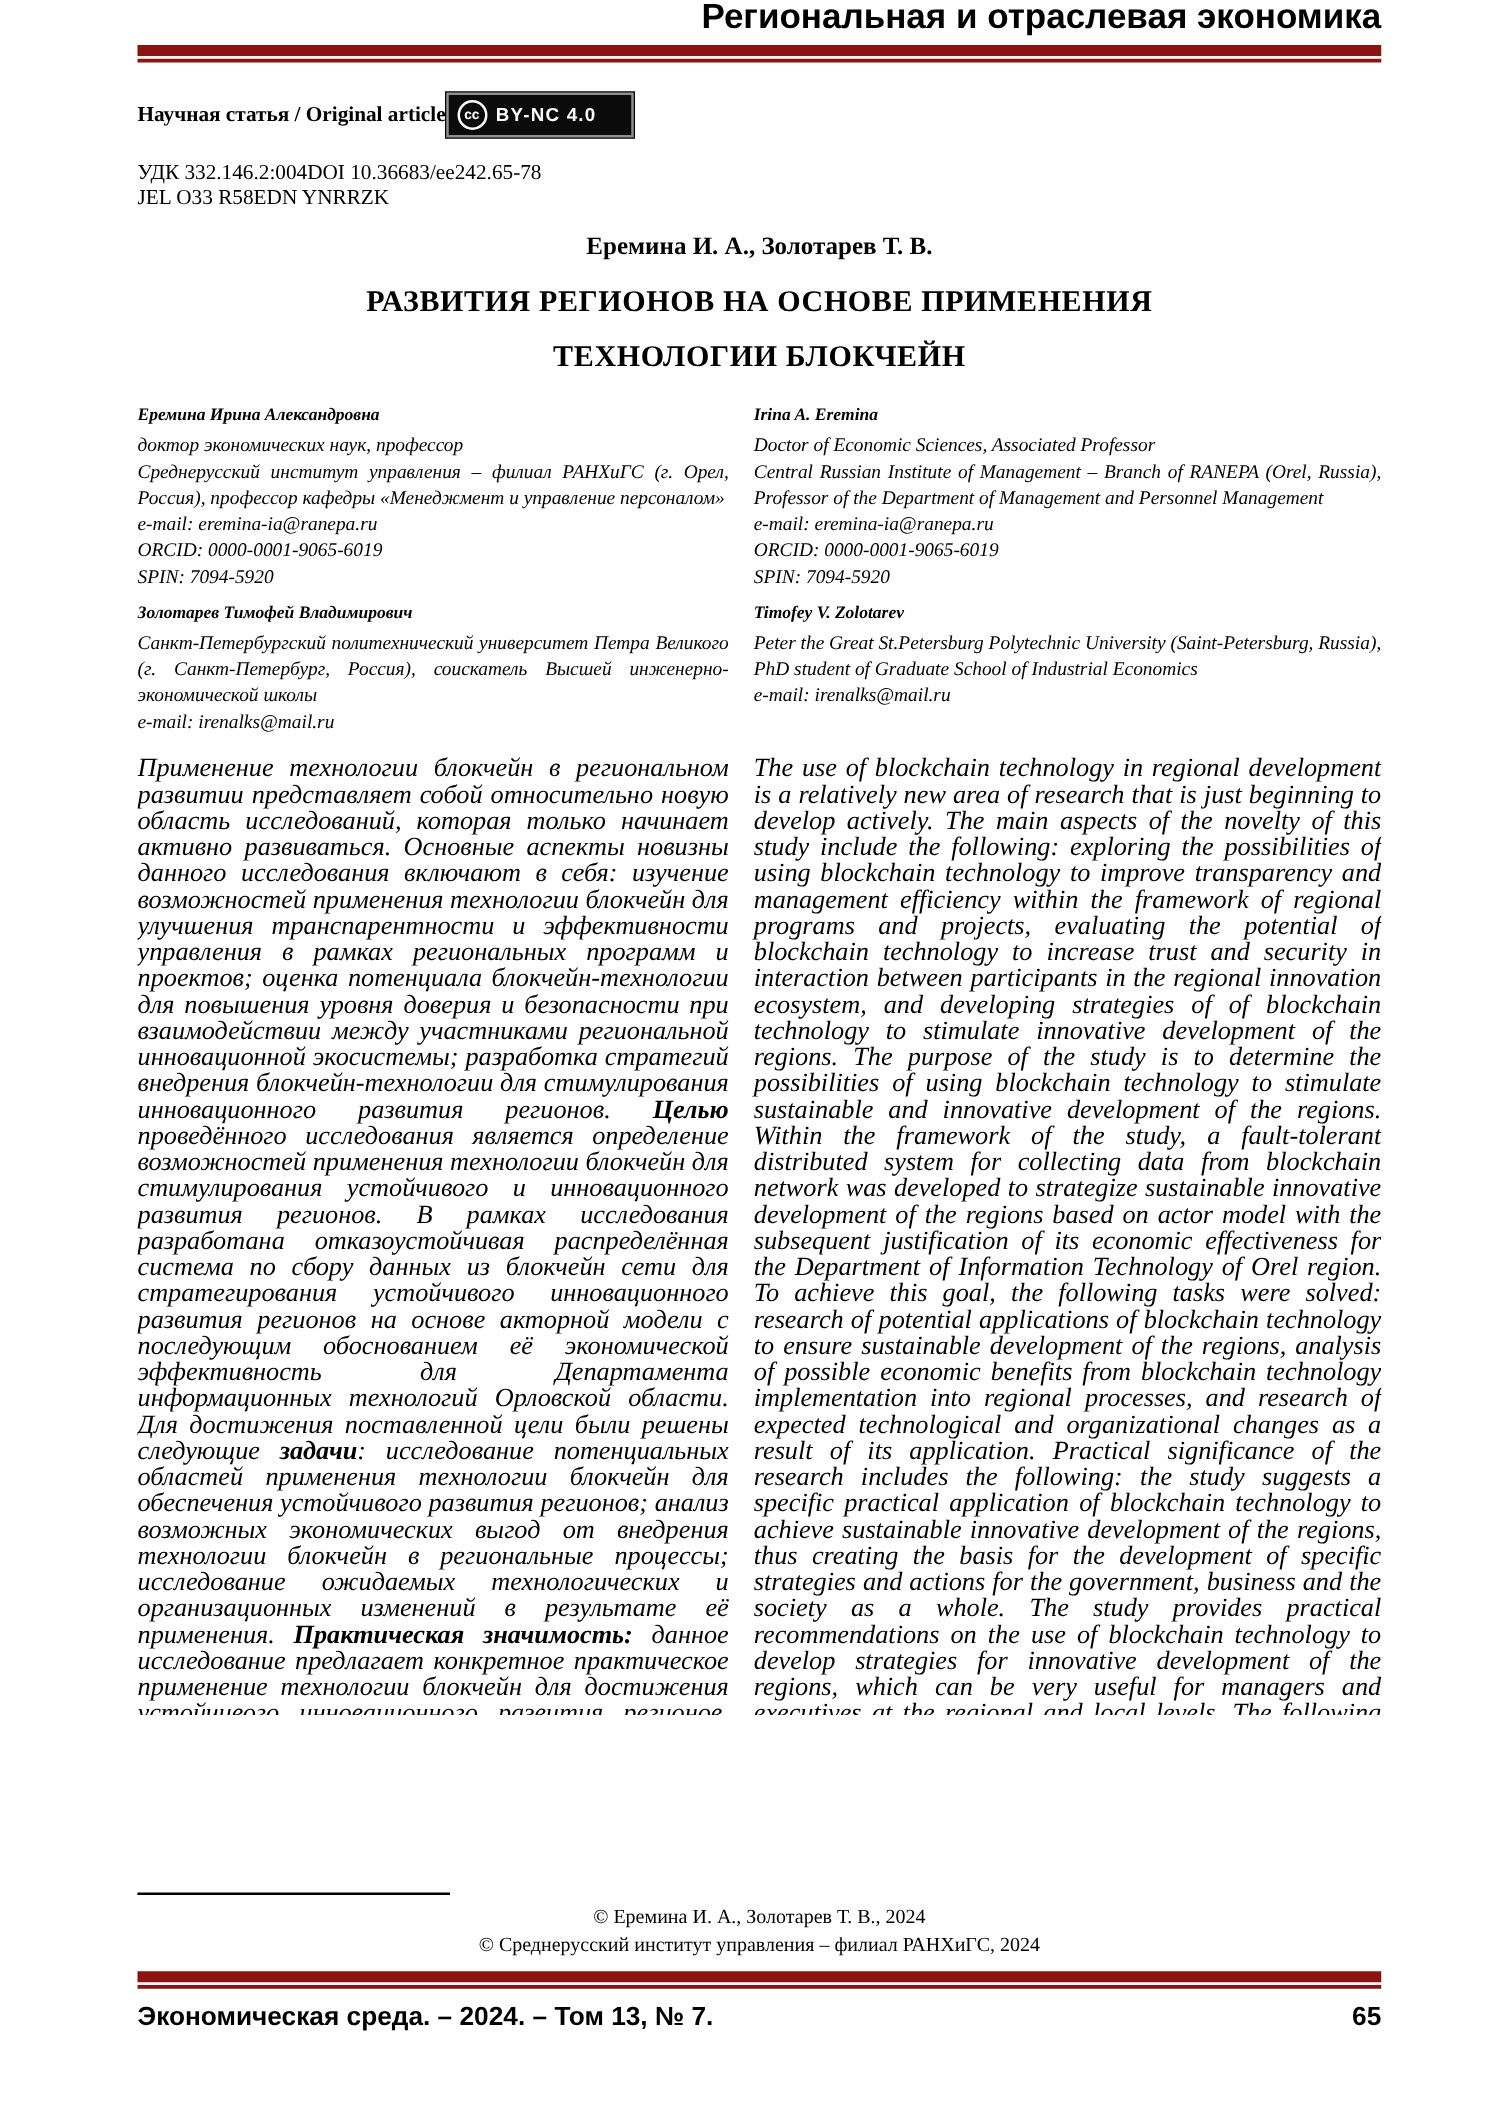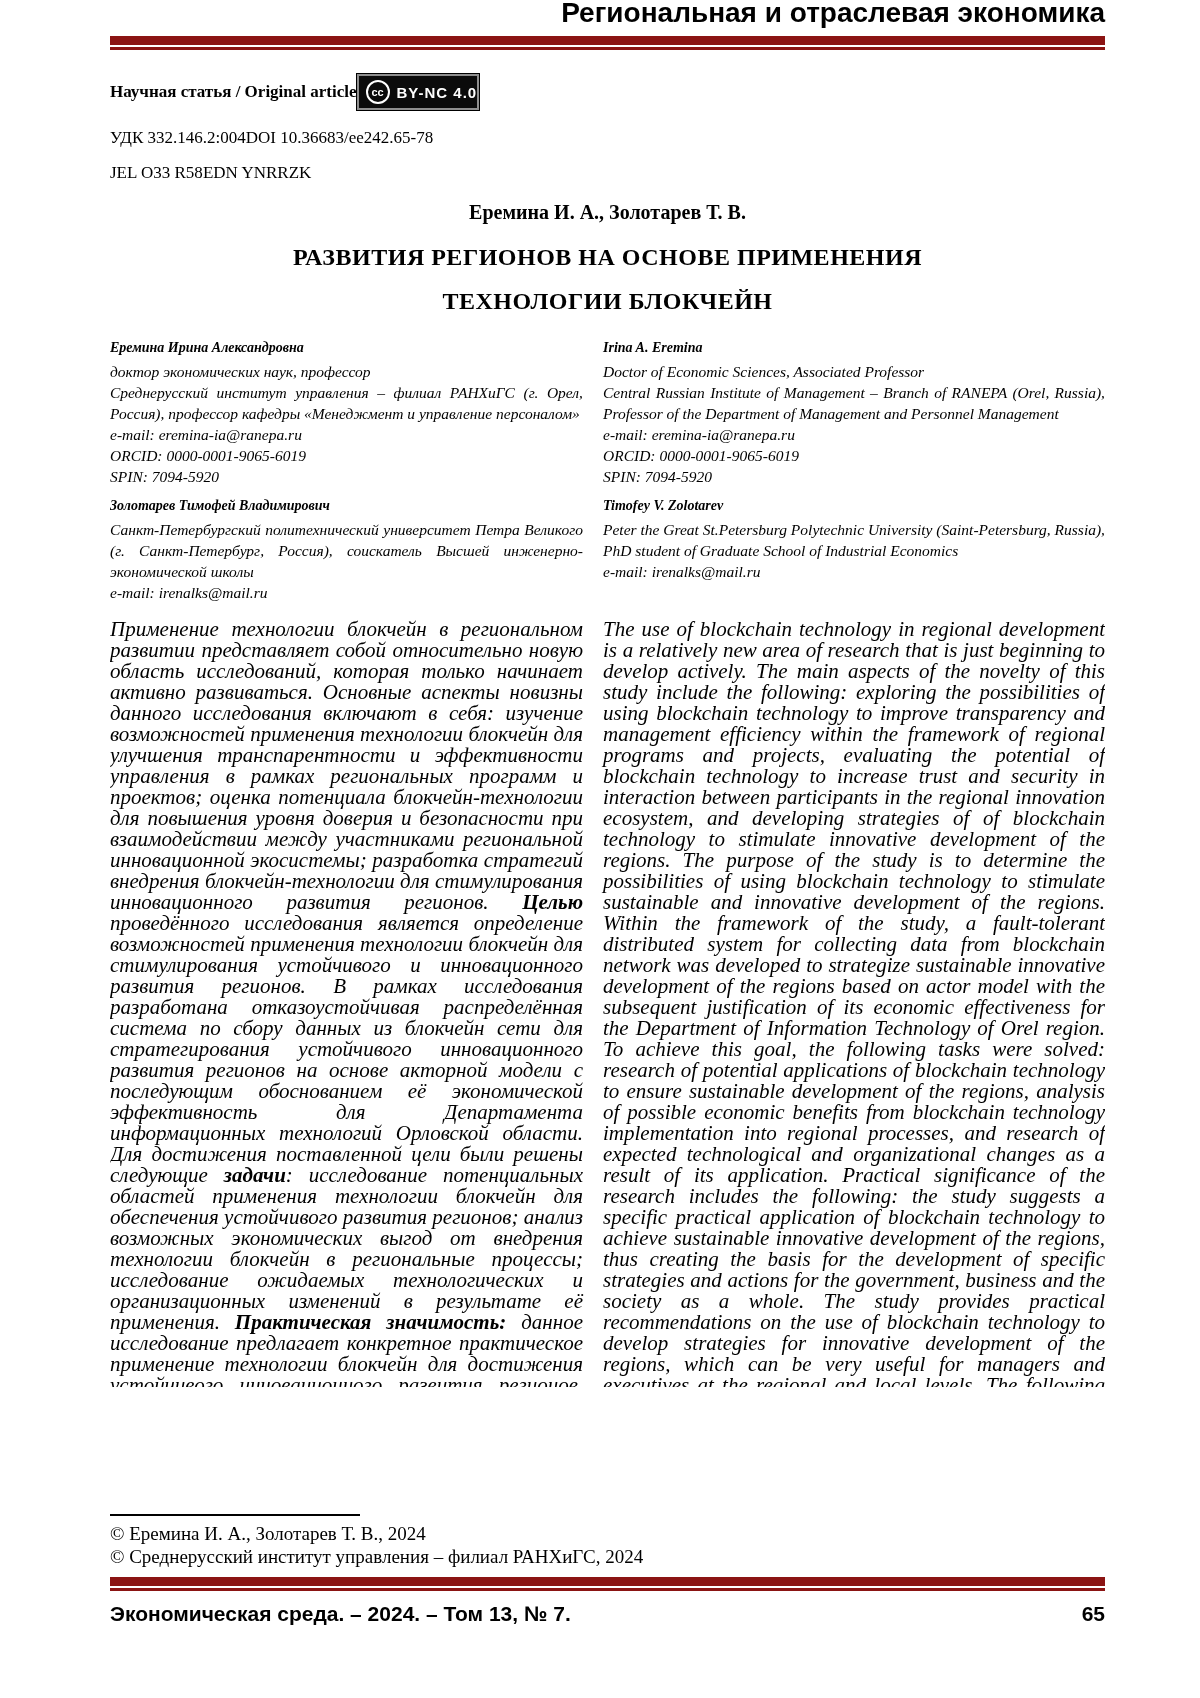--- a/index.html
+++ b/index.html
@@ -24,29 +24,29 @@
   }
   .rule-double { margin-top:10px; }
   .rule-thick { height:9px; background:#8b1413; }
   .rule-gap { height:2px; background:#fff; }
   .rule-thin { height:3px; background:#8b1413; }
 
   
   .meta-row { display:flex; justify-content:flex-start; align-items:center; font-size:17px; }
   .meta-row.first { margin-top:24px; font-weight:bold; }
   .meta-row.r2 { margin-top:18px; }
-  .meta-row.r3 { margin-top:15px; }
+  .meta-row.r3 { }
 
   
   .cc-badge {
     display:inline-flex; align-items:center; gap:7px;
     background:#0b0b0b;
     border:2px solid #8f8f8f;
     box-shadow:0 0 0 1px #000;
-    padding:4px 0 4px 7px;
+    padding:4px 28px 4px 7px;
   }
   .cc-circle {
     width:20px; height:20px; border:2px solid #fff; border-radius:50%;
     color:#fff; font-family:"Liberation Sans", sans-serif; font-weight:bold; font-size:11px;
     display:flex; align-items:center; justify-content:center;
   }
   .cc-label {
     color:#fff; font-family:"Liberation Sans", sans-serif;
     font-weight:bold; font-size:15px; letter-spacing:1px;
   }
@@ -72,21 +72,21 @@
   .author-block { font-style:italic; font-size:15.5px; line-height:21px; }
   .author-block .author-name { font-weight:bold; font-size:14px; line-height:22px; font-style:italic; margin-bottom:2px; }
   .author-block .just { text-align:justify; }
 
   .abstract { font-style:italic; font-size:21px; line-height:21px; text-align:justify; }
   .seg-bold { font-weight:bold; }
 
   
   .bottom { position:absolute; left:110px; top:1514px; width:995px; }
   .footnote-rule { width:250px; border-top:2px solid #000; }
-  .copyright { font-size:19px; line-height:23px; }
+  .copyright { font-size:16px; line-height:23px;text-align:center; }
   .copyright.first { margin-top:6px; }
   .bottom .rule-double { margin-top:9px; }
   .journal-row {
     margin-top:11px;
     display:flex; justify-content:space-between; align-items:baseline;
     font-family:"Liberation Sans", sans-serif; font-weight:bold; font-size:21px;
   }
 </style>
 </head>
 <body>

